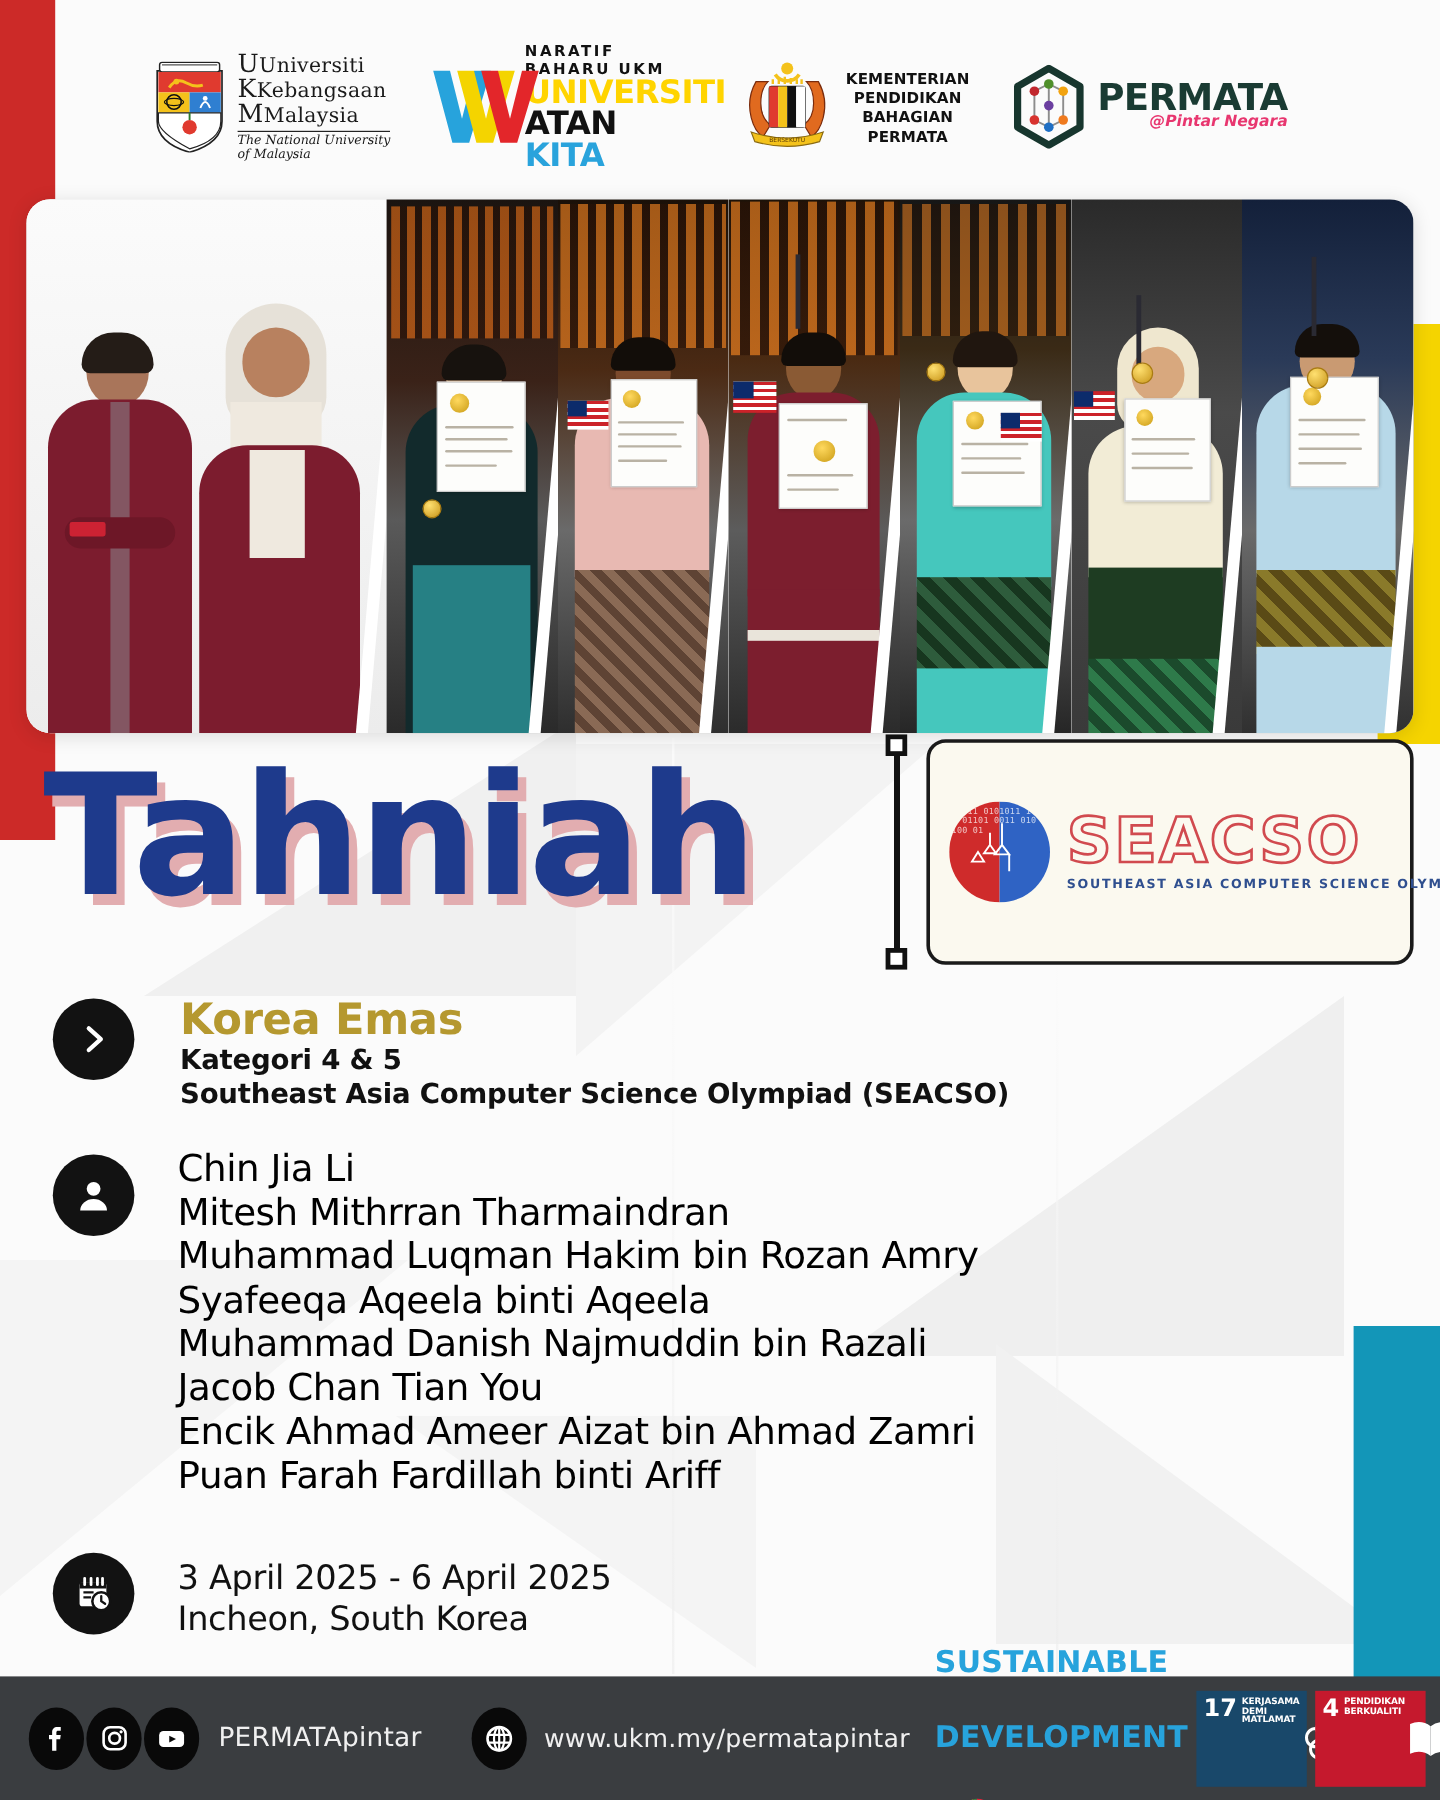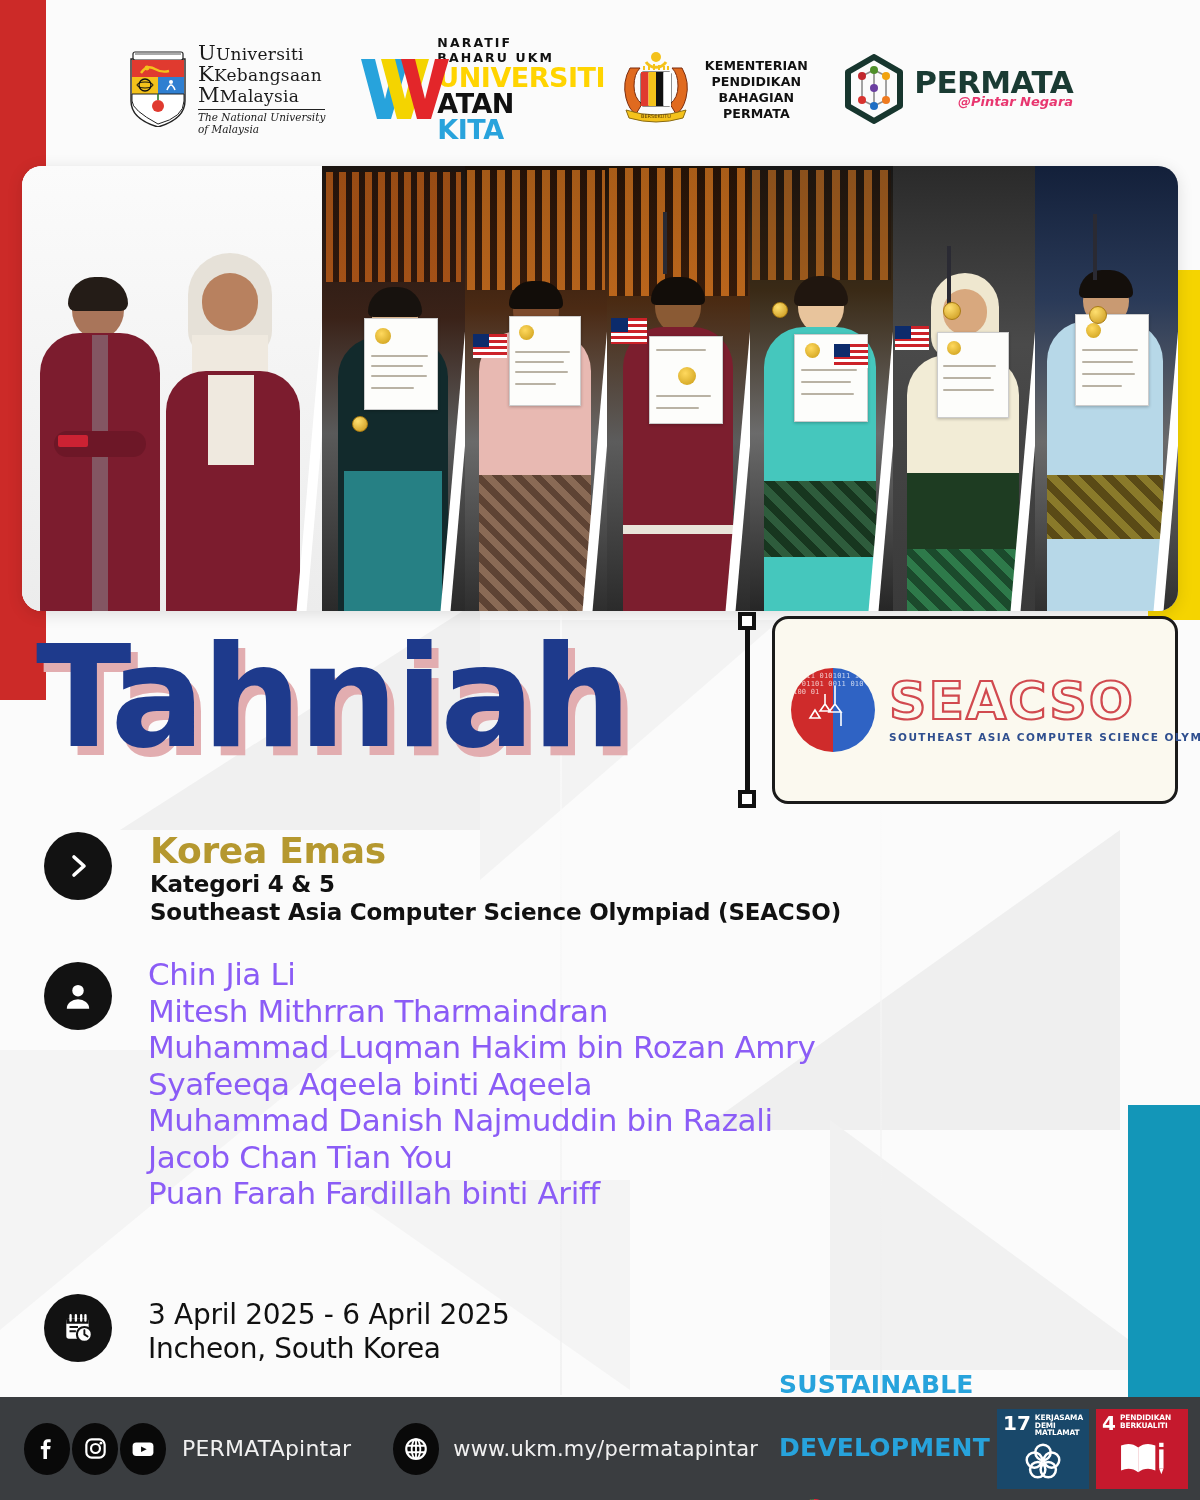--- a/index.html
+++ b/index.html
@@ -91,21 +91,21 @@
   .ic{position:absolute;background:#121212;border-radius:50%;display:flex;align-items:center;justify-content:center;}
   .ic-award{left:44px;top:832px;width:68px;height:68px;}
   .ic-person{left:44px;top:962px;width:68px;height:68px;}
   .ic-date{left:44px;top:1294px;width:68px;height:68px;}
 
   .award-block{position:absolute;left:150px;top:832px;width:960px;}
   .medal-title{font-size:36px;font-weight:bold;color:#b5982f;line-height:1.05;letter-spacing:-.3px;}
   .cat-line{font-size:23px;font-weight:bold;color:#111;line-height:1.22;letter-spacing:-.2px;}
 
   .names-block{position:absolute;left:148px;top:956px;width:1000px;}
-  .nm{font-size:31px;color:#8b5cf6;line-height:1.18;letter-spacing:-.4px;}
+  .nm{font-size:31px;color:#000000;line-height:1.18;letter-spacing:-.4px;}
   .adv-label{font-size:28px;font-weight:bold;color:#8c1020;line-height:1.12;letter-spacing:-.2px;}
 
   .date-block{position:absolute;left:148px;top:1298px;width:800px;}
   .dt{font-size:28px;color:#111;line-height:1.22;letter-spacing:-.3px;}
 
   
   .footer{position:absolute;left:0;bottom:0;width:1200px;height:103px;background:#3a3d40;display:flex;align-items:center;}
   .f-social{display:flex;align-items:center;gap:2px;margin-left:24px;}
   .fi{width:46px;height:52px;border-radius:50%;background:#090909;display:flex;align-items:center;justify-content:center;}
   .f-handle{color:#f0f0f0;font-size:22px;margin-left:14px;letter-spacing:.2px;}
@@ -113,21 +113,21 @@
   .f-url{color:#f0f0f0;font-size:21px;letter-spacing:.2px;}
 
   .sdg{position:absolute;right:12px;top:12px;display:flex;align-items:stretch;gap:7px;height:80px;}
   .sdg-word{display:flex;flex-direction:column;justify-content:center;line-height:.92;gap:40px;}
   .sdg-word .r{font-size:25px;font-weight:bold;color:#27a3dc;letter-spacing:.2px;}
   .sdg-word .r3{display:flex;align-items:center;}
   .sdg-wheel{width:27px;height:27px;border-radius:50%;margin:0 1px;
     background:conic-gradient(#e5243b 0 8%,#dda63a 8% 16%,#4c9f38 16% 24%,#c5192d 24% 32%,#ff3a21 32% 40%,#26bde2 40% 48%,#fcc30b 48% 56%,#a21942 56% 64%,#fd6925 64% 72%,#dd1367 72% 80%,#fd9d24 80% 88%,#bf8b2e 88% 96%,#3f7e44 96% 100%);
     position:relative;}
   .sdg-wheel::after{content:"";position:absolute;inset:8px;border-radius:50%;background:#3a3d40;}
-  .sdg-tile{width:92px;height:80px;padding:5px 6px;display:flex;flex-direction:column;}
+  .sdg-tile{width:92px;height:80px;padding:5px 6px;display:flex;flex-direction:row;}
   .sdg-17{background:#19486a;}
   .sdg-4{background:#c5192d;}
   .sdg-head{display:flex;align-items:flex-start;gap:4px;}
   .sdg-num{font-size:20px;font-weight:bold;color:#fff;line-height:.9;}
   .sdg-lbl{font-size:7.4px;font-weight:bold;color:#fff;line-height:1.04;letter-spacing:-.1px;}
   .sdg-ico{flex:1;display:flex;align-items:center;justify-content:center;}
 </style>
 </head>
 <body>
 
@@ -439,20 +439,21 @@
     <path d="M4.5 27 a10.5 9 0 0 1 21 0 Z" fill="#fff"></path>
   </svg>
 </div>
 <div class="names-block">
   <div class="nm">Chin Jia Li</div>
   <div class="nm">Mitesh Mithrran Tharmaindran</div>
   <div class="nm">Muhammad Luqman Hakim bin Rozan Amry</div>
   <div class="nm">Syafeeqa Aqeela binti Aqeela</div>
   <div class="nm">Muhammad Danish Najmuddin bin Razali</div>
   <div class="nm">Jacob Chan Tian You</div>
+  <div class="nm">Encik Ahmad Ameer Aizat bin Ahmad Zamri</div>
   <div class="nm">Puan Farah Fardillah binti Ariff</div>
 </div>
 
 <div class="ic ic-date">
   <svg viewBox="0 0 32 32" width="34" height="34">
     <rect x="5" y="7" width="21" height="19" rx="2.5" fill="#fff"></rect>
     <rect x="5" y="7" width="21" height="5" fill="#121212"></rect>
     <path d="M9 4 v5 M14 4 v5 M19 4 v5 M23 4 v5" stroke="#fff" stroke-width="2.2" stroke-linecap="round"></path>
     <path d="M8 15 h8 M8 19 h6" stroke="#121212" stroke-width="1.8"></path>
     <circle cx="22" cy="22" r="7" fill="#fff" stroke="#121212" stroke-width="2"></circle>

